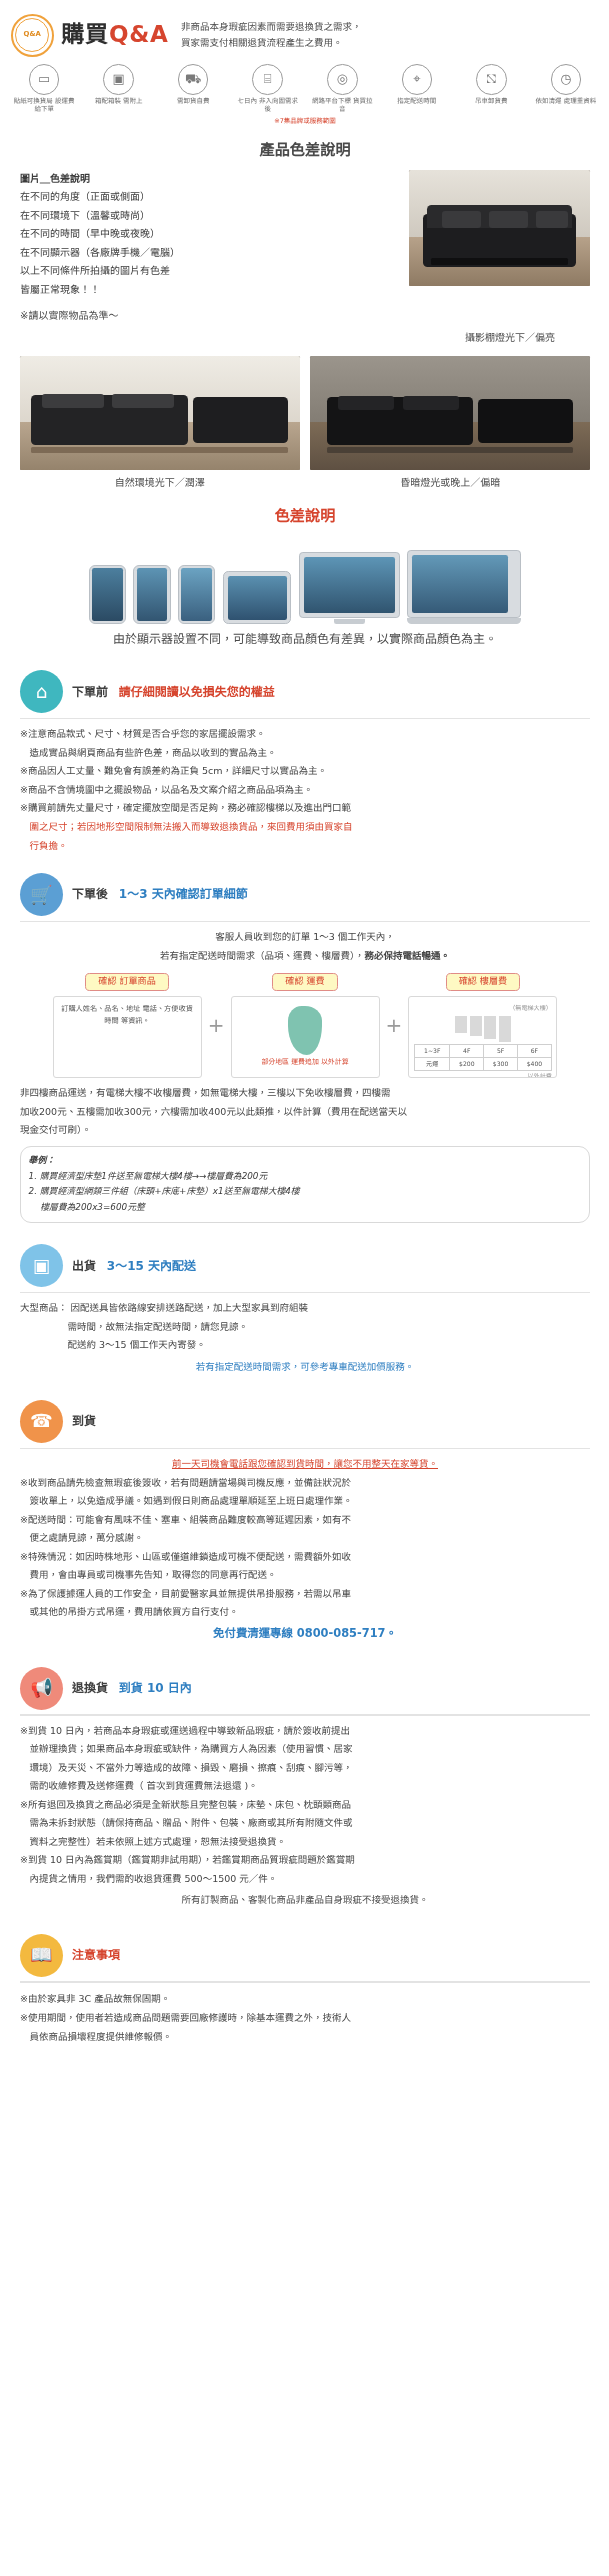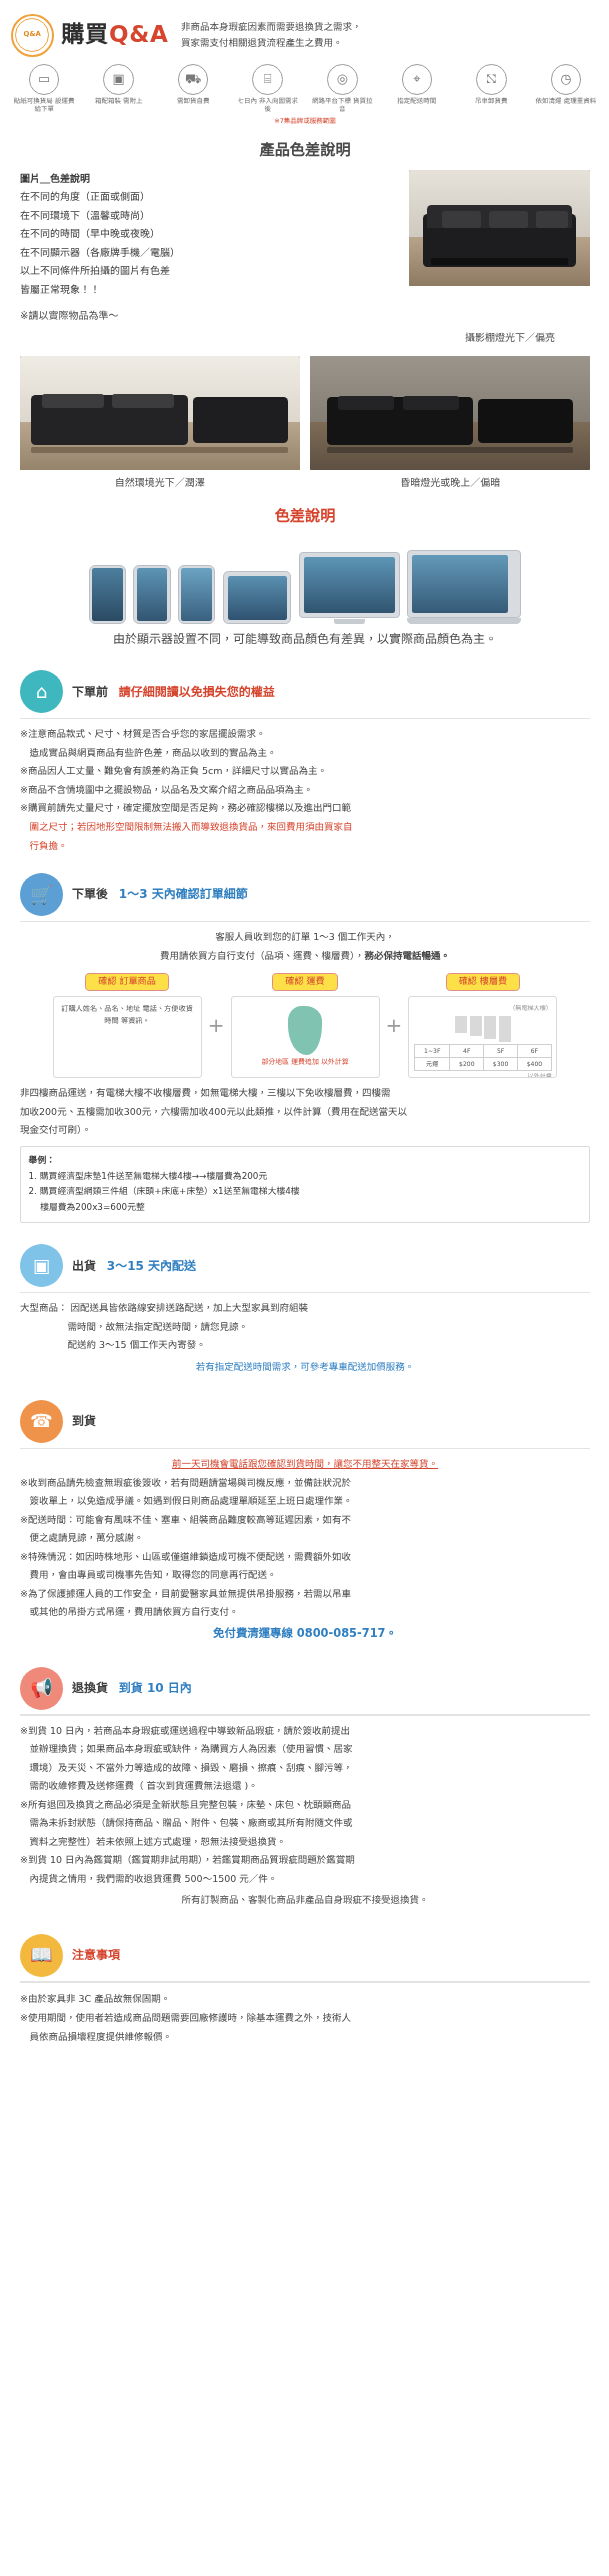--- a/index.html
+++ b/index.html
@@ -232,21 +232,21 @@
   }
   .step .s-title {
     display: inline-block;
     border: 1.5px solid #e08c86;
     border-radius: 4.6px;
     color: #d6452e;
     font-size: 9.1px;
     padding: 2.3px 12.2px;
     margin-bottom: 4.6px;
     line-height: 1.3;
-    background: #fde047;
+    background: #fef9c3;
   }
   .step .s-body {
     border: 0.8px solid #d9d9d9;
     border-radius: 3px;
     height: 82px;
     font-size: 7.2px;
     color: #555;
     padding: 6.1px 4.6px;
     line-height: 1.7;
     background: #fff;
@@ -272,28 +272,29 @@
     border: 0.8px solid #cfcfcf;
     padding: 0.8px 1.5px;
     text-align: center;
     color: #555;
   }
   .fee-note { font-size: 6.1px; color: #999; text-align: right; }
 
   
   .example {
     border: 0.8px solid #d9d9d9;
-    border-radius: 2px;
+    border-radius: 11px;
     padding: 6.1px 7.6px;
     margin: 6.1px 0 3px 0;
     font-size: 8.8px;
     line-height: 1.8;
     display: flex;
     gap: 7.6px;
     align-items: flex-start;
+    font-style: italic;
   }
   .ex-title { font-weight: bold; color: #3f3f3f; font-size: 8.8px; }
 
   
   .banner-line {
     text-align: center;
     font-size: 9.5px;
     color: #2f7fc1;
     padding: 4.6px 0 7.6px 0;
   }
@@ -504,21 +505,21 @@
     <div class="block-head">
       <div class="block-icon blue">🛒</div>
       <div class="block-title">
         <span>下單後</span><span class="accent-blue">1～3 天內確認訂單細節</span>
       </div>
     </div>
     <div class="hr-line"></div>
     <div class="para" style="text-align:center;">
       <div>客服人員收到您的訂單 1～3 個工作天內，</div>
       <div>
-        <span>費用請依買方自行支付（品項、運費、樓層費），</span><span class="b">務必保持電話暢通。</span>
+        <span>若有指定配送時間需求（品項、運費、樓層費），</span><span class="b">務必保持電話暢通。</span>
       </div>
     </div>
 
     <div class="steps">
       <div class="step">
         <div class="s-title">確認
 訂單商品</div>
         <div class="s-body">訂購人姓名、品名、地址
 電話、方便收貨時間
 等資訊。</div>

